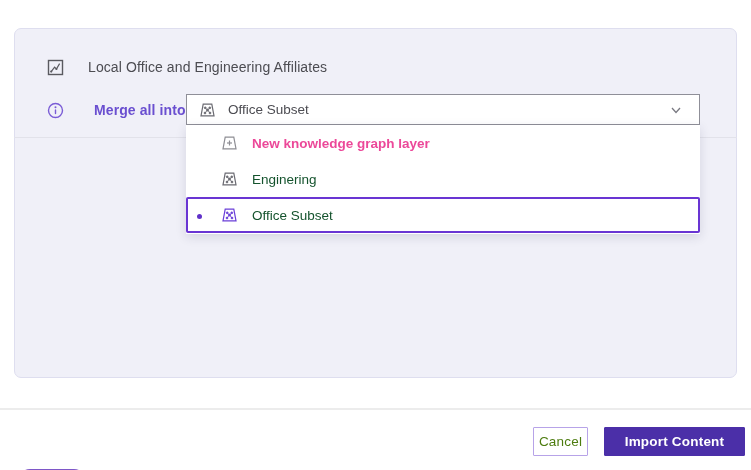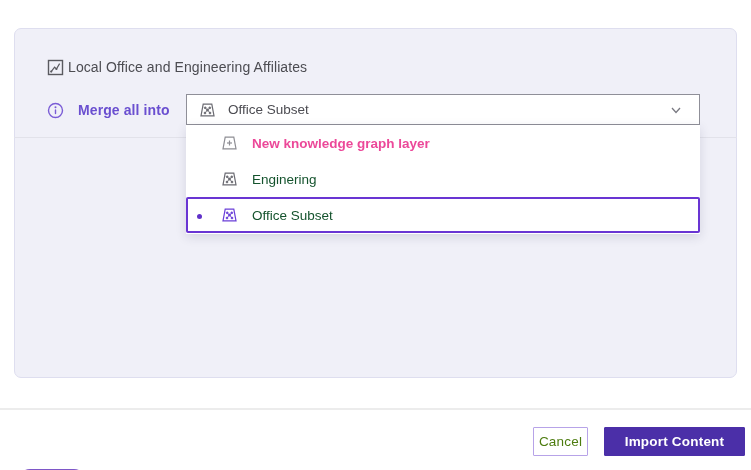--- a/index.html
+++ b/index.html
@@ -9,25 +9,25 @@
   
   .panel {
     position:absolute; left:14px; top:28px; width:723px; height:350px;
     background:#f0f0f8; border:1px solid #dedeef; border-radius:7px;
   }
   .panel-divider {
     position:absolute; left:14px; top:137px; width:723px; height:1px;
     background:#e2e2ea; z-index:1;
   }
 
-  .row-source { position:absolute; left:47px; top:58px; height:18px; display:flex; align-items:center; gap:4px; z-index:2; }
+  .row-source { position:absolute; left:47px; top:58px; height:18px; display:flex; align-items:center; gap:24px; z-index:2; }
   .row-merge  { position:absolute; left:47px; top:101px; height:18px; display:flex; align-items:center; gap:14px; z-index:2; }
 
   .source-label { font-size:14px; color:#4c4c52; letter-spacing:0.1px; }
-  .merge-label  { font-size:14px; color:#6a4fd0; font-weight:bold; letter-spacing:0.1px; }
+  .merge-label  { font-size:14px; color:#6a4fd0; font-weight:bold; letter-spacing:0.1px;margin-left:16px; }
 
   
   .select-box {
     position:absolute; left:186px; top:94px; width:514px; height:31px;
     background:#ffffff; border:1px solid #8f8f98; z-index:3;
     display:flex; align-items:center; cursor:pointer;
   }
   .select-box .kg-icon { margin-left:12px; }
   .select-value { margin-left:12px; font-size:13.5px; color:#4c4c52; }
   .select-chevron { position:absolute; right:16px; top:9px; }

